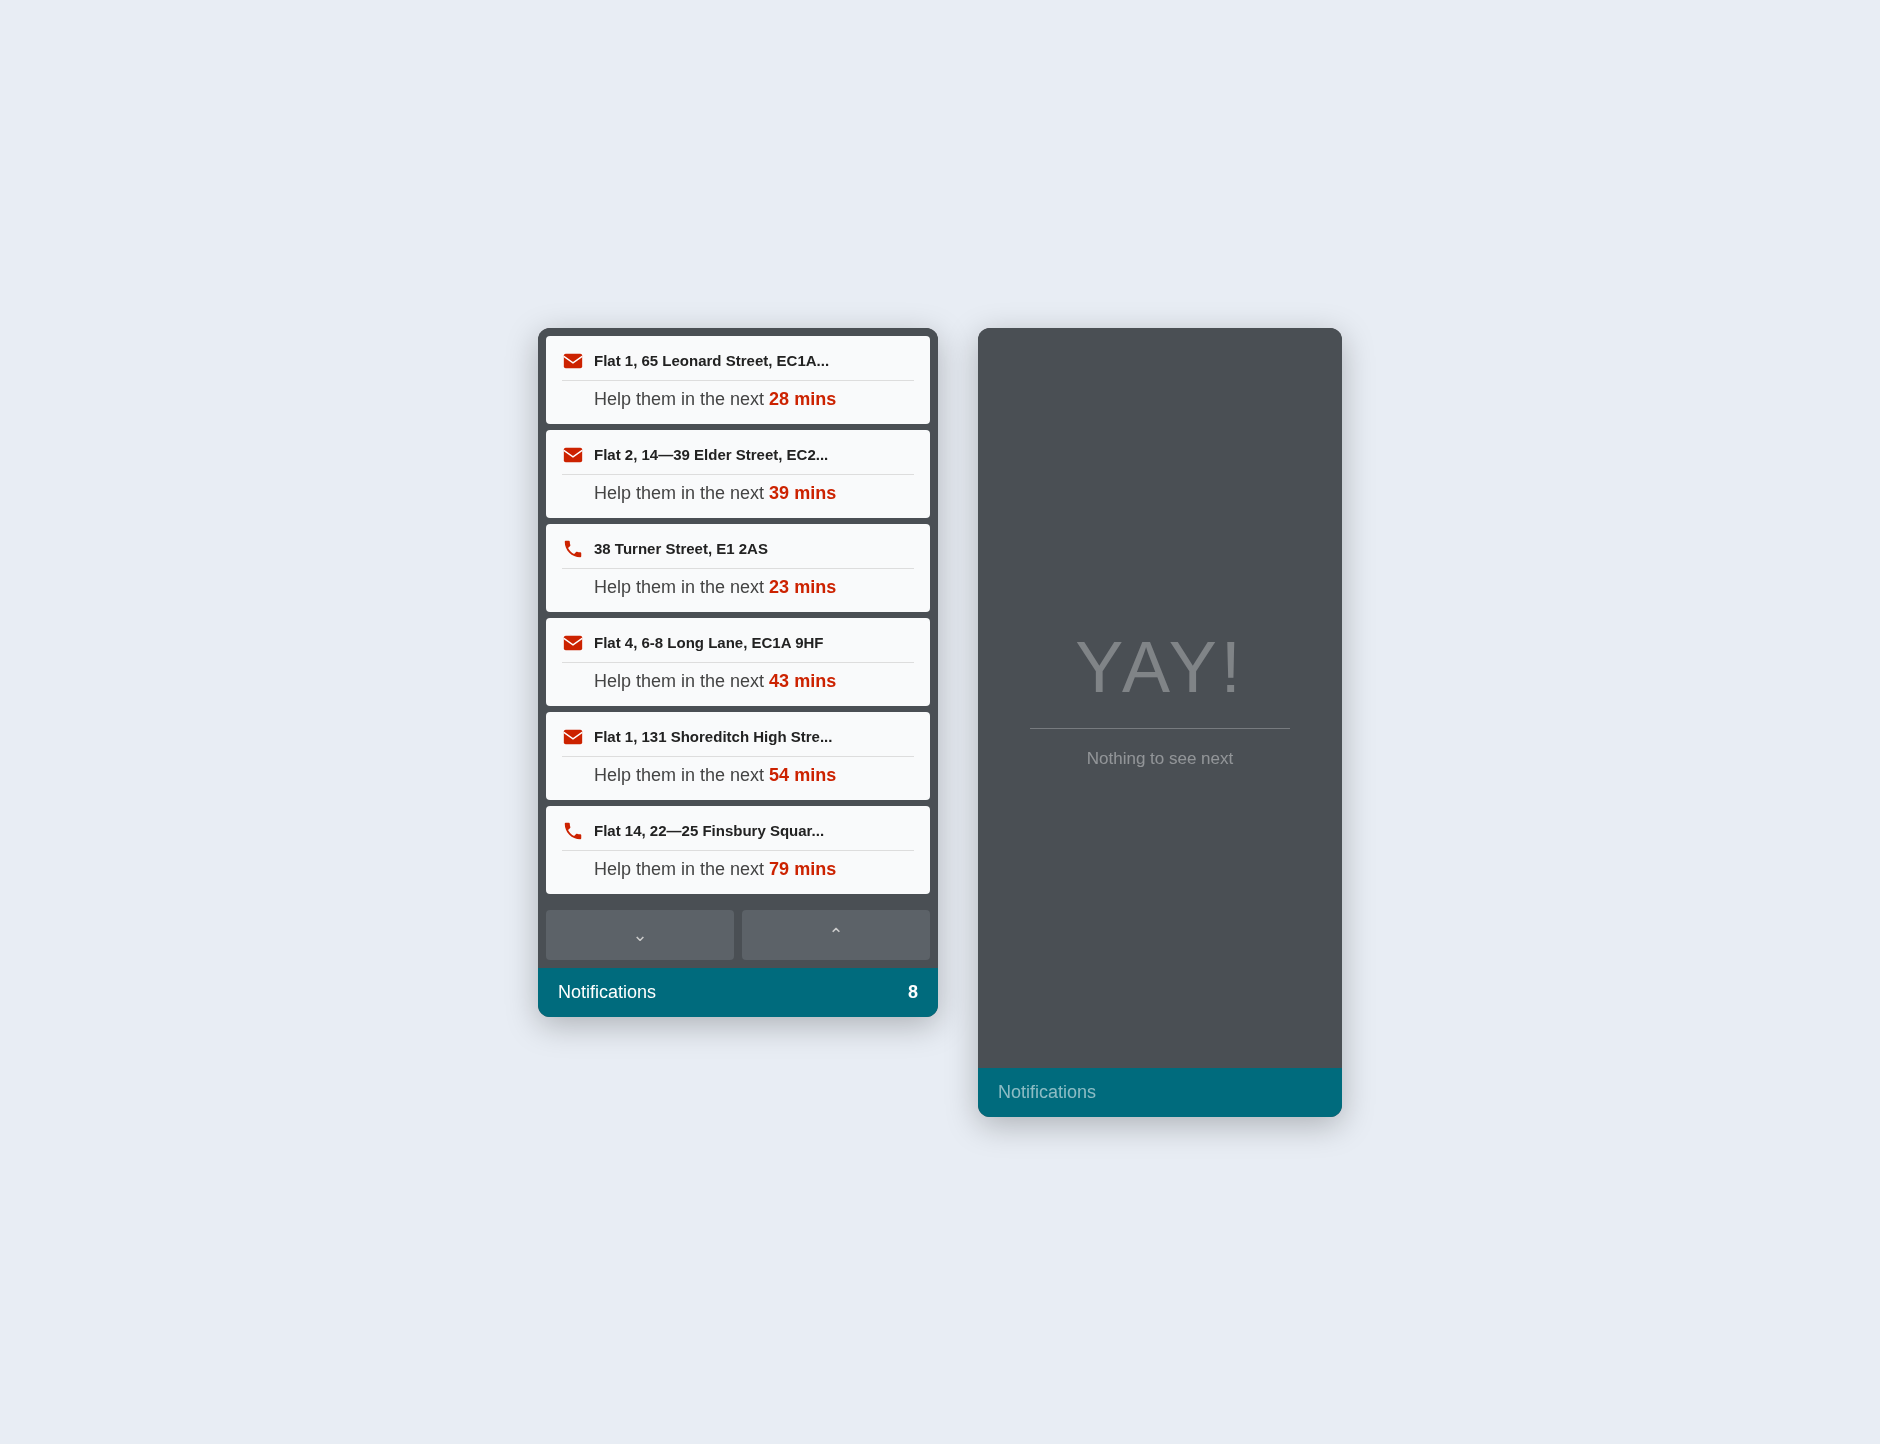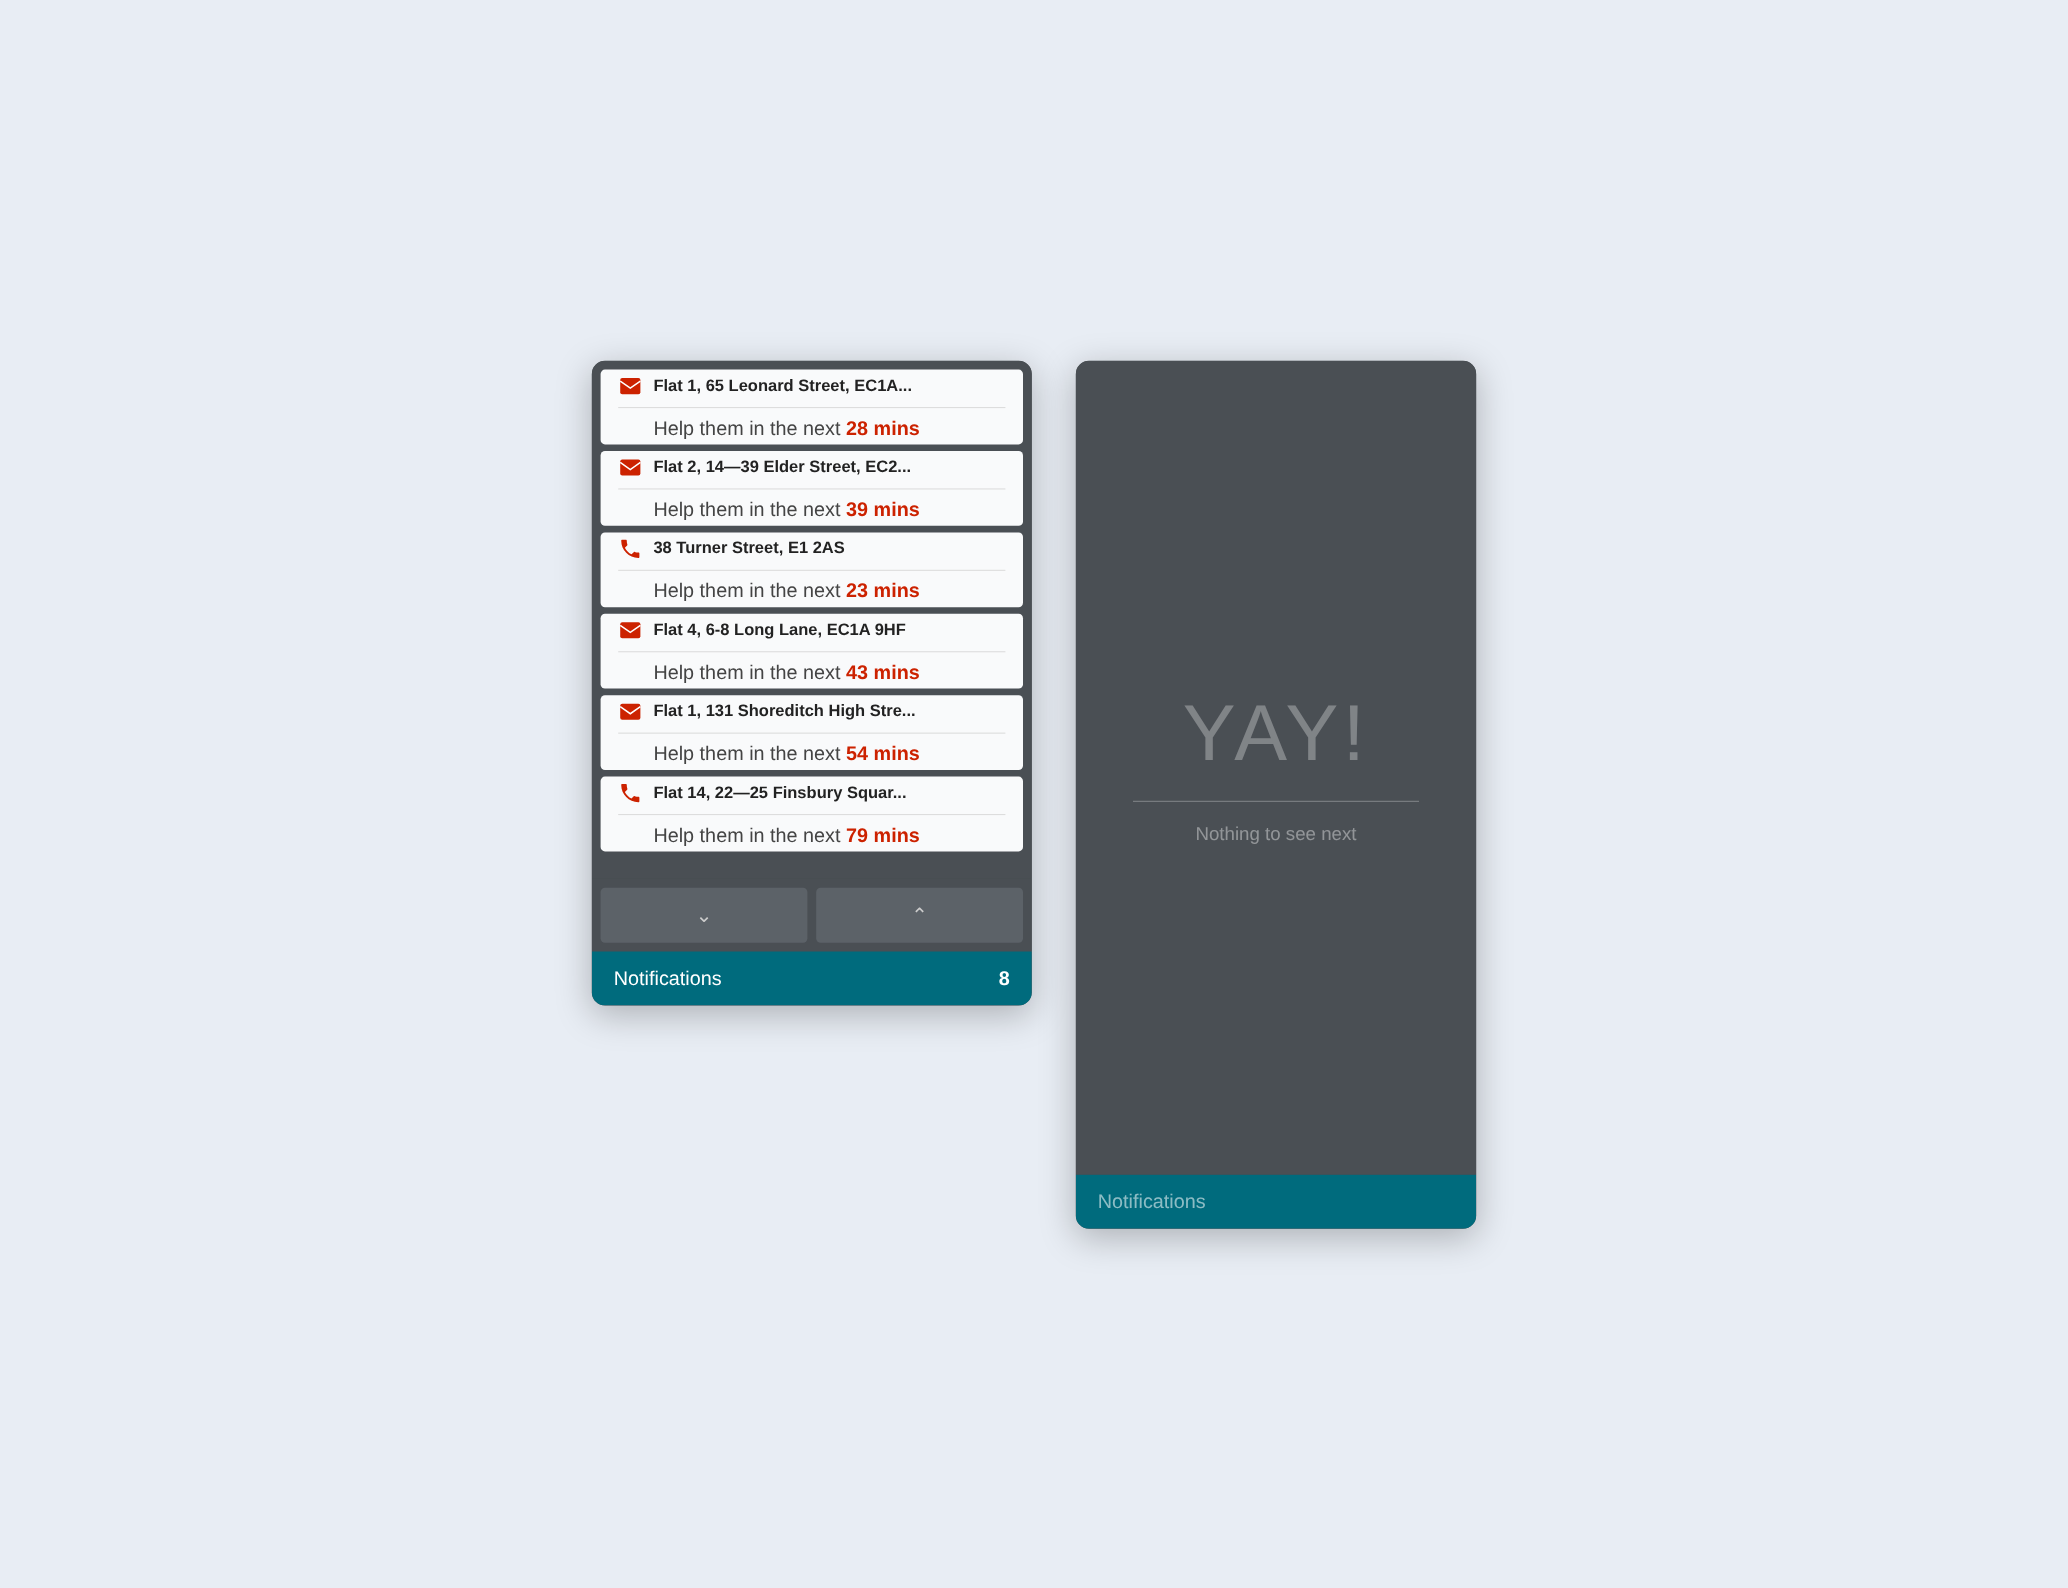--- a/index.html
+++ b/index.html
@@ -33,27 +33,27 @@
     
     .phone-left .notifications-list {
       background: #4a4f54;
       padding: 8px;
       flex: 1;
     }
 
     .notification-item {
       background: #f9fafb;
       border-radius: 4px;
-      padding: 4px 16px;
+      padding: 14px 16px;
       margin-bottom: 6px;
       cursor: pointer;
     }
 
     .notification-item:last-child {
-      margin-bottom: 17px;
+      margin-bottom: 0;
     }
 
     .notification-header {
       display: flex;
       align-items: center;
       gap: 10px;
       margin-bottom: 8px;
     }
 
     .notification-icon {

